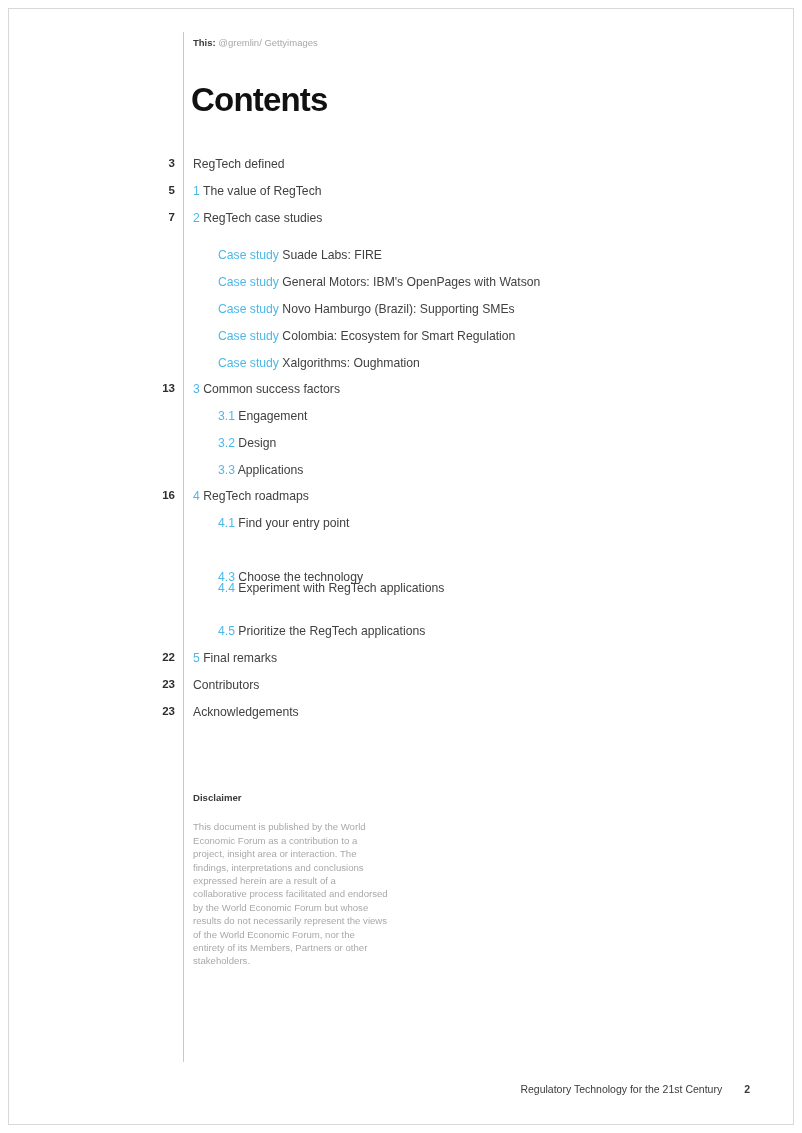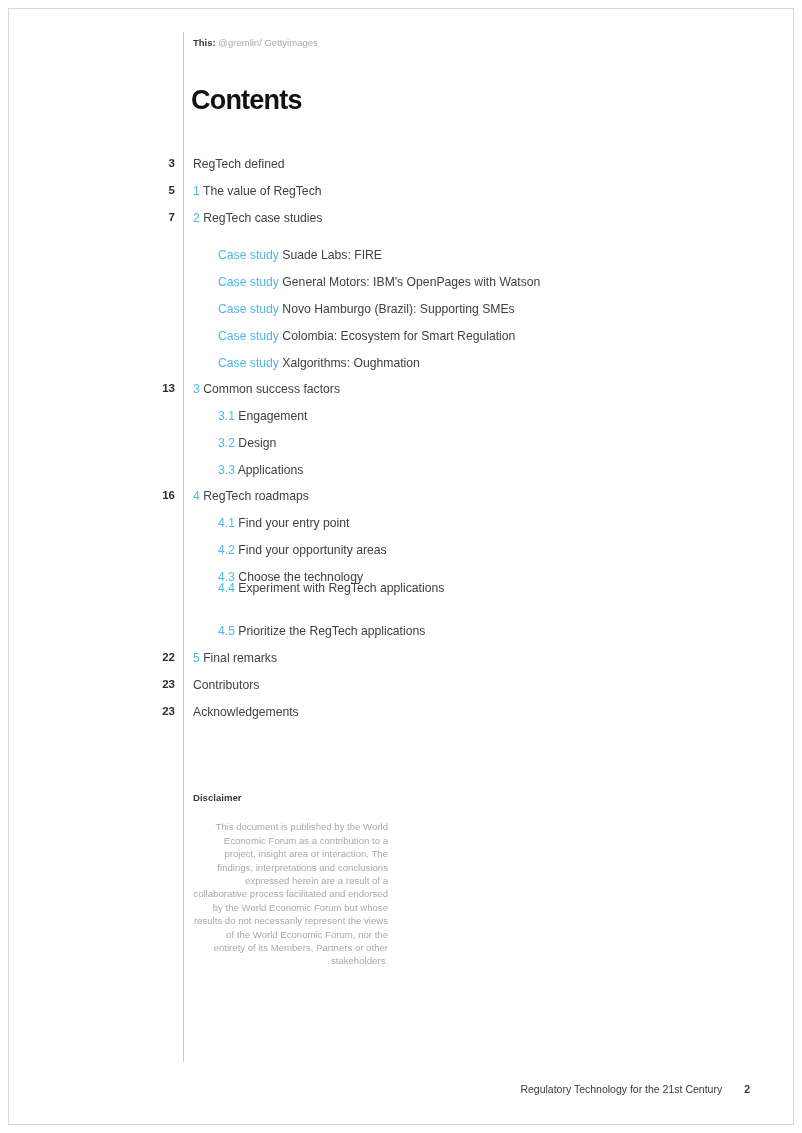--- a/index.html
+++ b/index.html
@@ -53,21 +53,21 @@
   .cover-credit b {
     color: #3a3a3a;
     font-weight: bold;
   }
 
   
   .contents-title {
     position: absolute;
     left: 191px;
     top: 76px;
-    font-size: 27px;
+    font-size: 33px;
     line-height: 48px;
     font-weight: bold;
     letter-spacing: -0.8px;
     color: #111111;
   }
 
   
   .toc {
     position: absolute;
     left: 0;
@@ -116,21 +116,20 @@
     color: #a9a9a9;
   }
   .legal .legal-title {
     color: #3a3a3a;
     font-weight: bold;
     display: block;
     margin-bottom: 16px;
   }
   .legal p {
     margin: 0;
-    text-align: right;
   }
   .legal .copyright {
     margin-top: 22px;
   }
 
   
   .footer {
     position: absolute;
     right: 52px;
     bottom: 38px;
@@ -198,23 +197,20 @@
       <div class="toc-row level2" style="position: absolute; left: 0px; top: 306px; width: 802px; height: 20px;">
         <span class="entry"><span class="num">3.3</span> <span>Applications</span></span>
       </div>
       <div class="toc-row" style="position: absolute; left: 0px; top: 332px; width: 802px; height: 20px;">
         <span class="pagenum">16</span>
         <span class="entry"><span class="num">4</span> <span>RegTech roadmaps</span></span>
       </div>
       <div class="toc-row level2" style="position: absolute; left: 0px; top: 359px; width: 802px; height: 20px;">
         <span class="entry"><span class="num">4.1</span> <span>Find your entry point</span></span>
       </div>
-      <div class="toc-row level2" style="position: absolute; left: 0px; top: 386px; width: 802px; height: 20px;">
-        <span class="entry"><span class="num">4.2</span> <span>Find your opportunity areas</span></span>
-      </div>
       <div class="toc-row level2" style="position: absolute; left: 0px; top: 413px; width: 802px; height: 20px;">
         <span class="entry"><span class="num">4.3</span> <span>Choose the technology</span></span>
       </div>
       <div class="toc-row level2" style="position: absolute; left: 0px; top: 424px; width: 802px; height: 20px;">
         <span class="entry"><span class="num">4.4</span> <span>Experiment with RegTech applications</span></span>
       </div>
       <div class="toc-row level2" style="position: absolute; left: 0px; top: 467px; width: 802px; height: 20px;">
         <span class="entry"><span class="num">4.5</span> <span>Prioritize the RegTech applications</span></span>
       </div>
       <div class="toc-row" style="position: absolute; left: 0px; top: 494px; width: 728px; height: 20px;">

